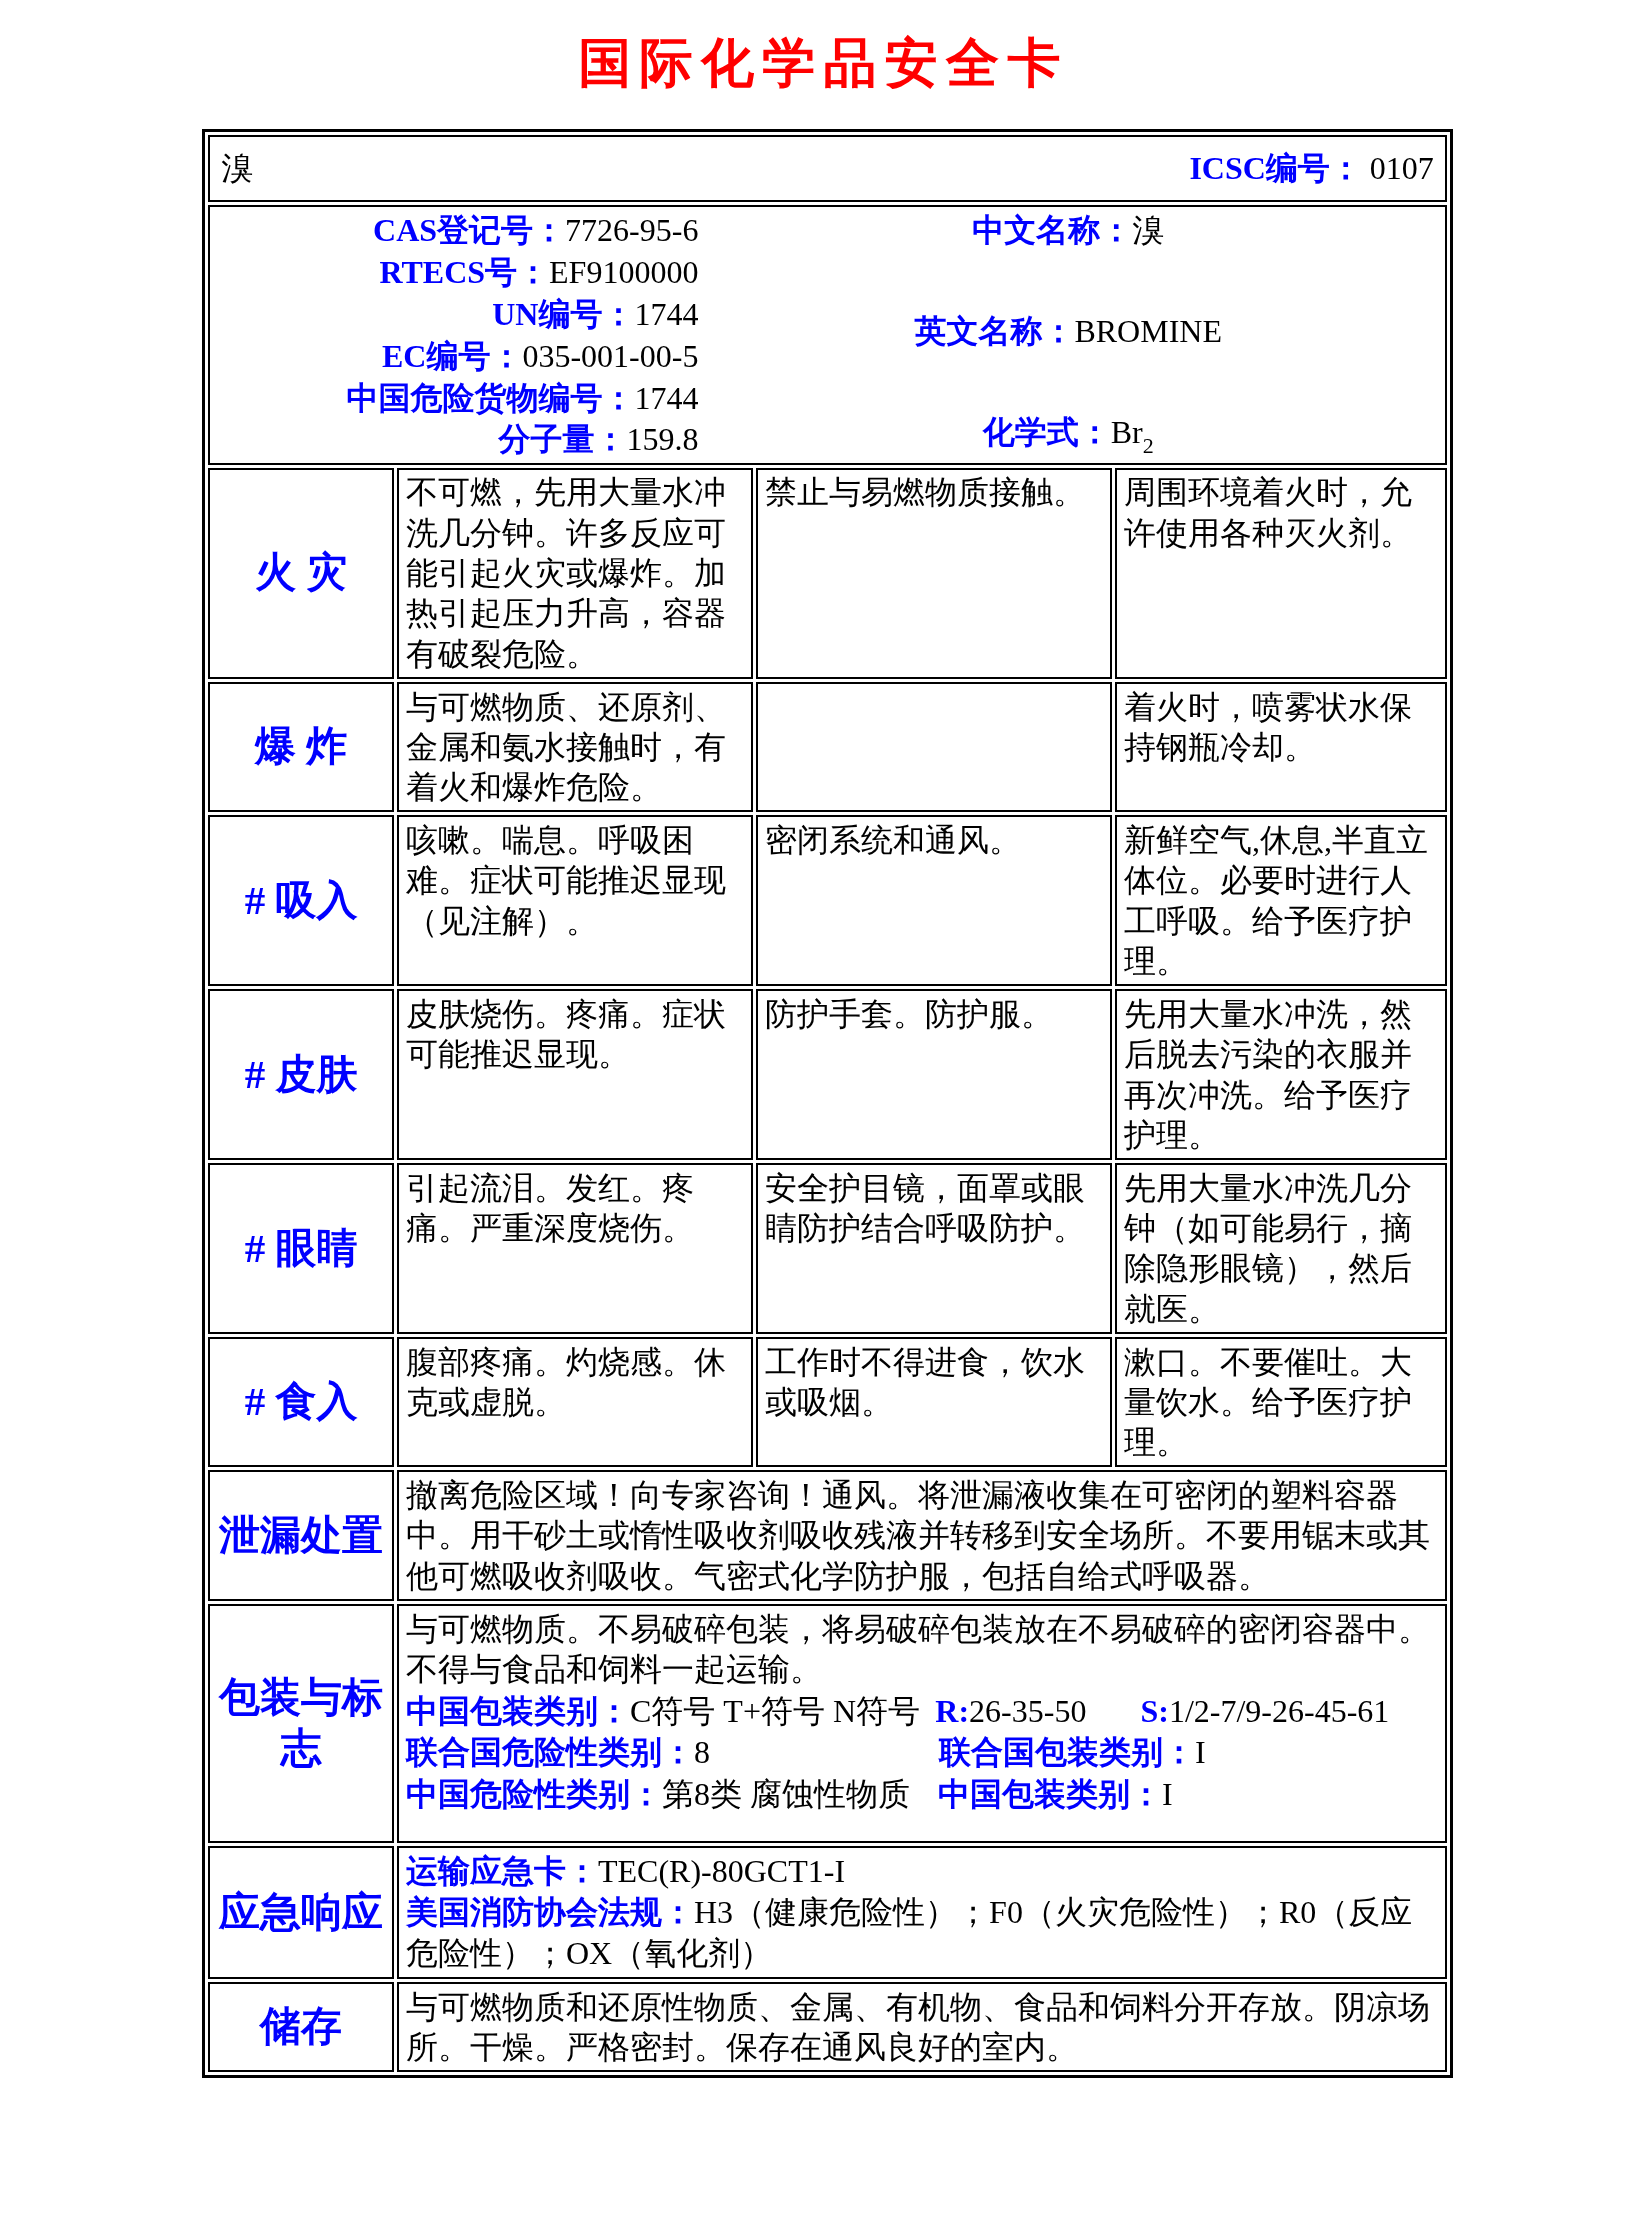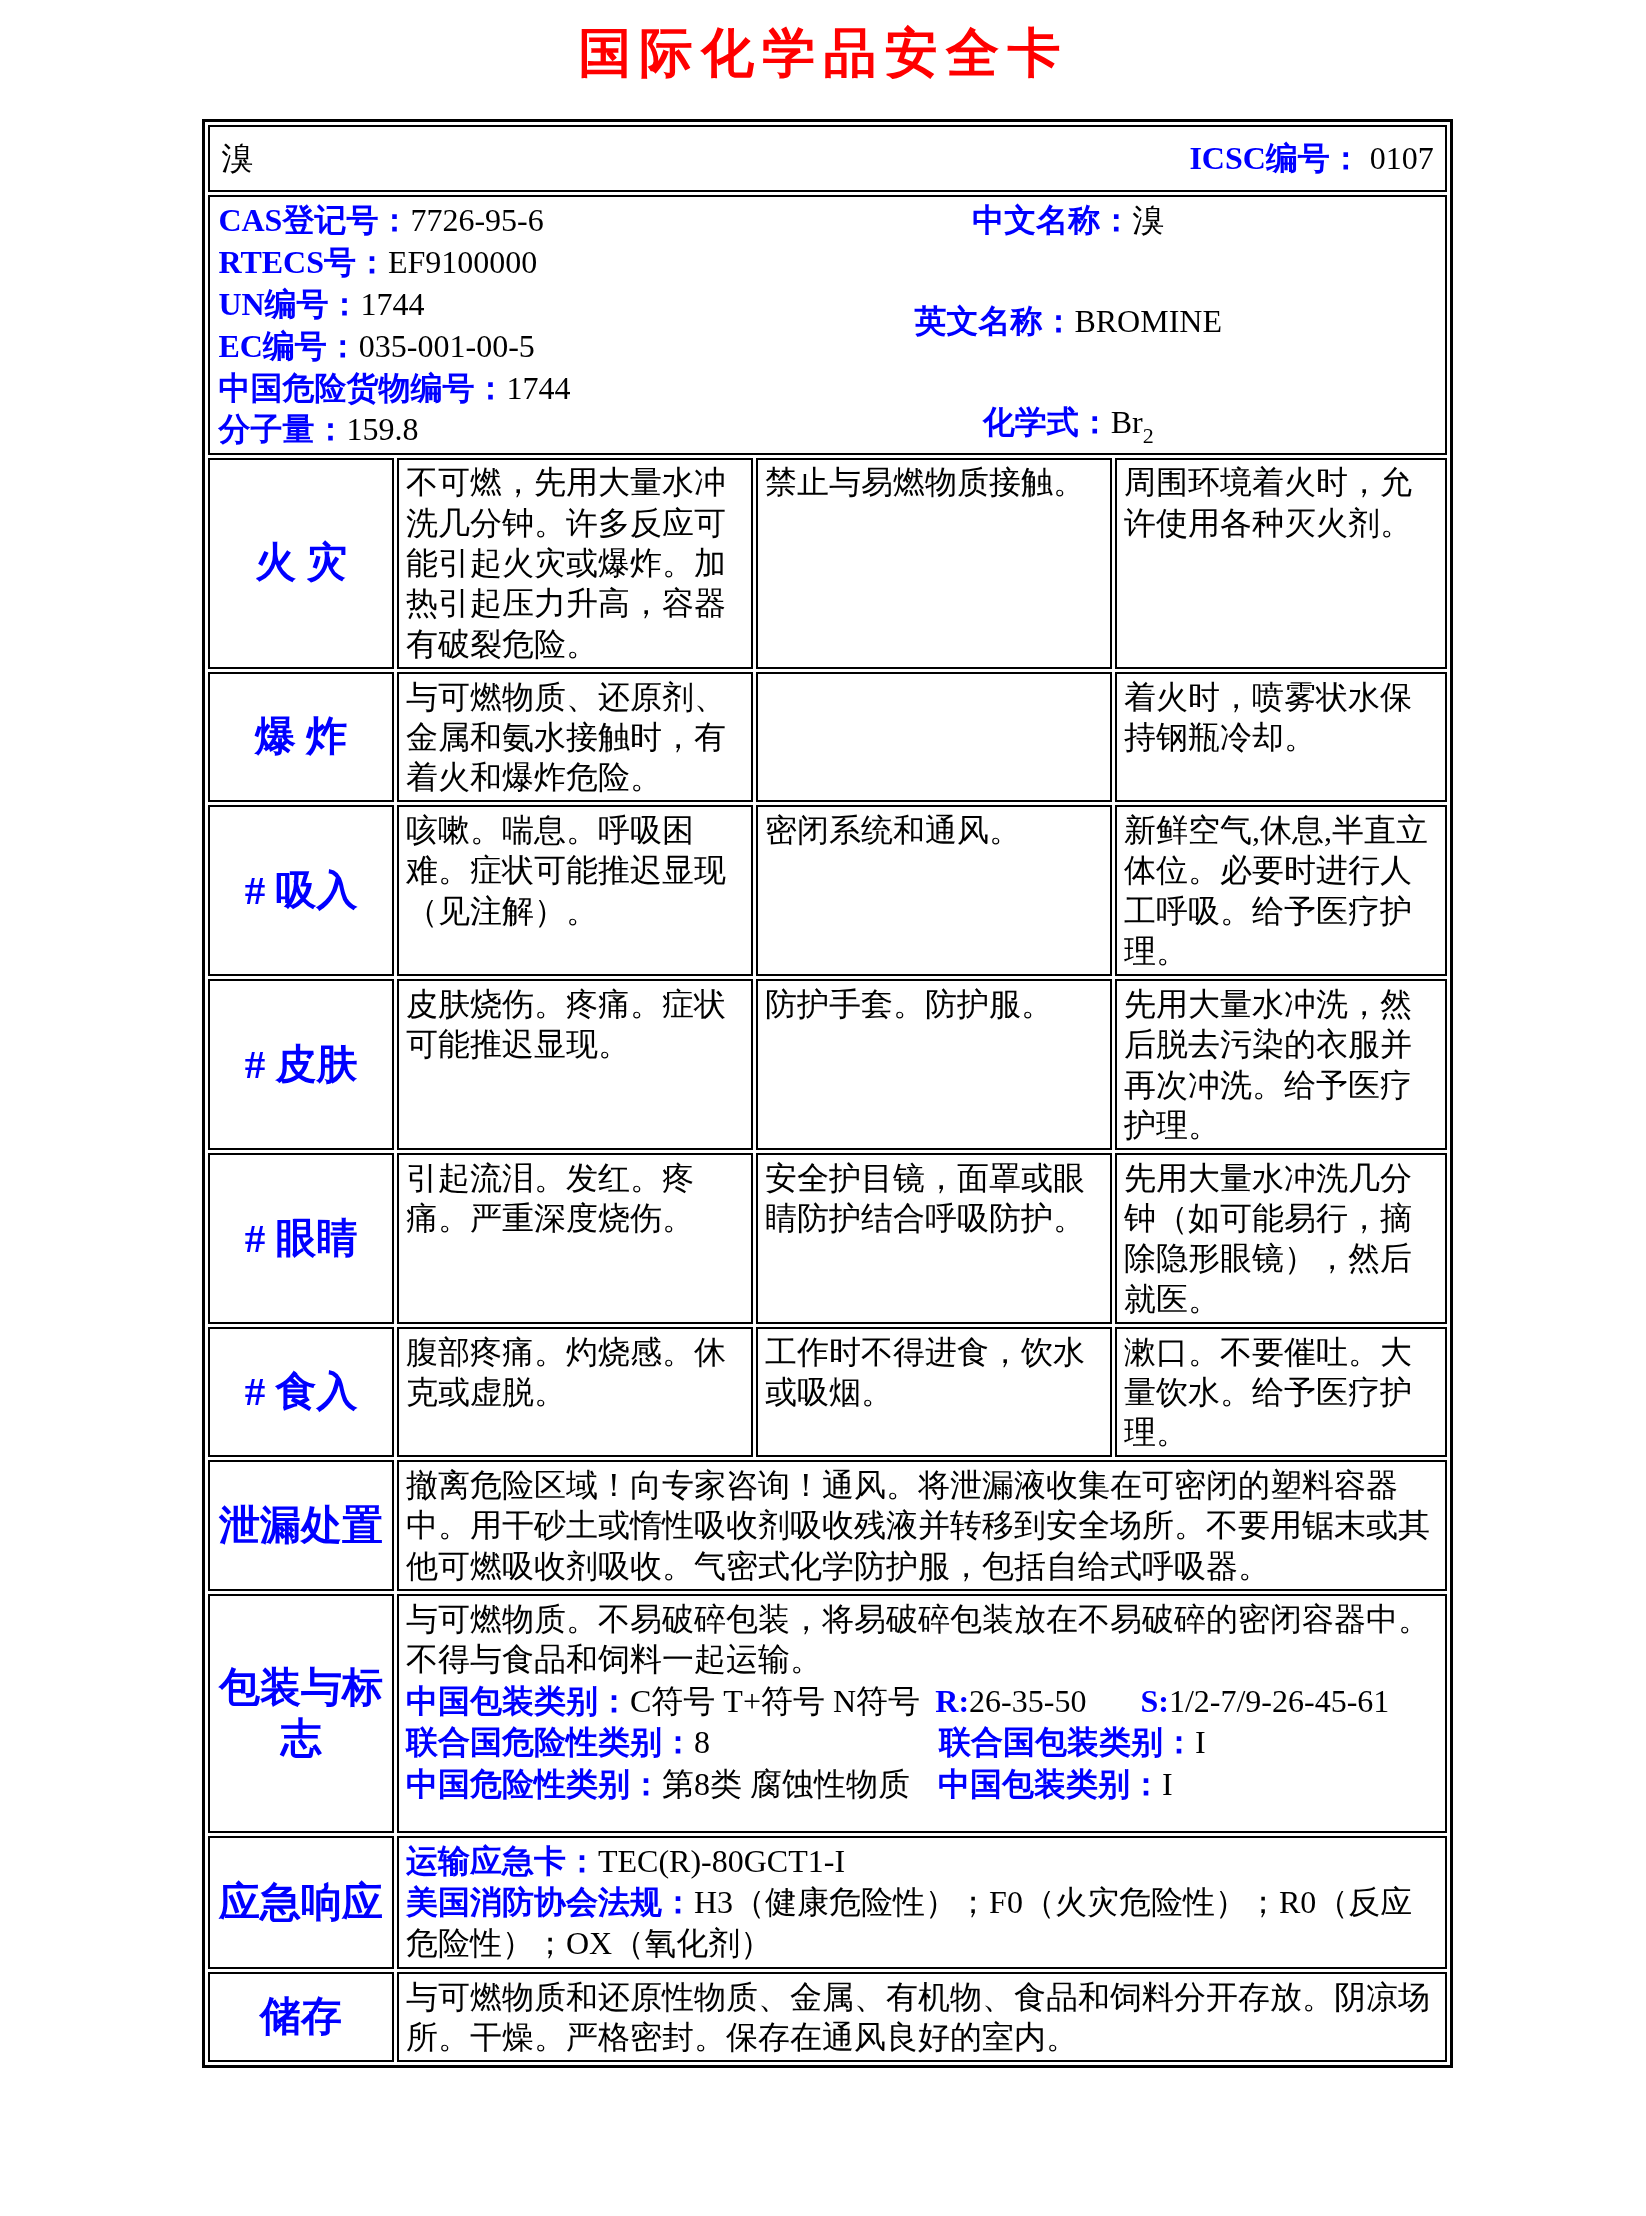--- a/index.html
+++ b/index.html
@@ -5,21 +5,21 @@
   * { margin: 0; padding: 0; box-sizing: border-box; }
   html, body { background: #ffffff; }
   body {
     width: 1647px;
     height: 2216px;
     font-family: "Liberation Serif", "DejaVu Serif", serif;
     color: #000000;
     position: relative;
   }
   .page-title {
-    padding-top: 18px;
+    padding-top: 28px;
     width: 1647px;
     text-align: center;
     color: #ff0000;
     font-size: 53px;
     font-weight: bold;
     letter-spacing: 8.3px;
     font-family: "Liberation Serif", "DejaVu Serif", serif;
   }
   table.card {
     margin-left: 202px;
@@ -88,20 +88,21 @@
   .id-grid {
     display: flex;
     height: 250px;
     padding-left: 1.4px;
   }
   .id-left {
     width: 480px;
     display: flex;
     flex-direction: column;
     justify-content: space-between;
+    text-align: right;
   }
   .id-right {
     flex: 1;
     display: flex;
     flex-direction: column;
     justify-content: space-between;
     text-align: center;
   }
   .id-line { white-space: nowrap; }
   sub.fsub { font-size: 22px; vertical-align: -9.7px; }

